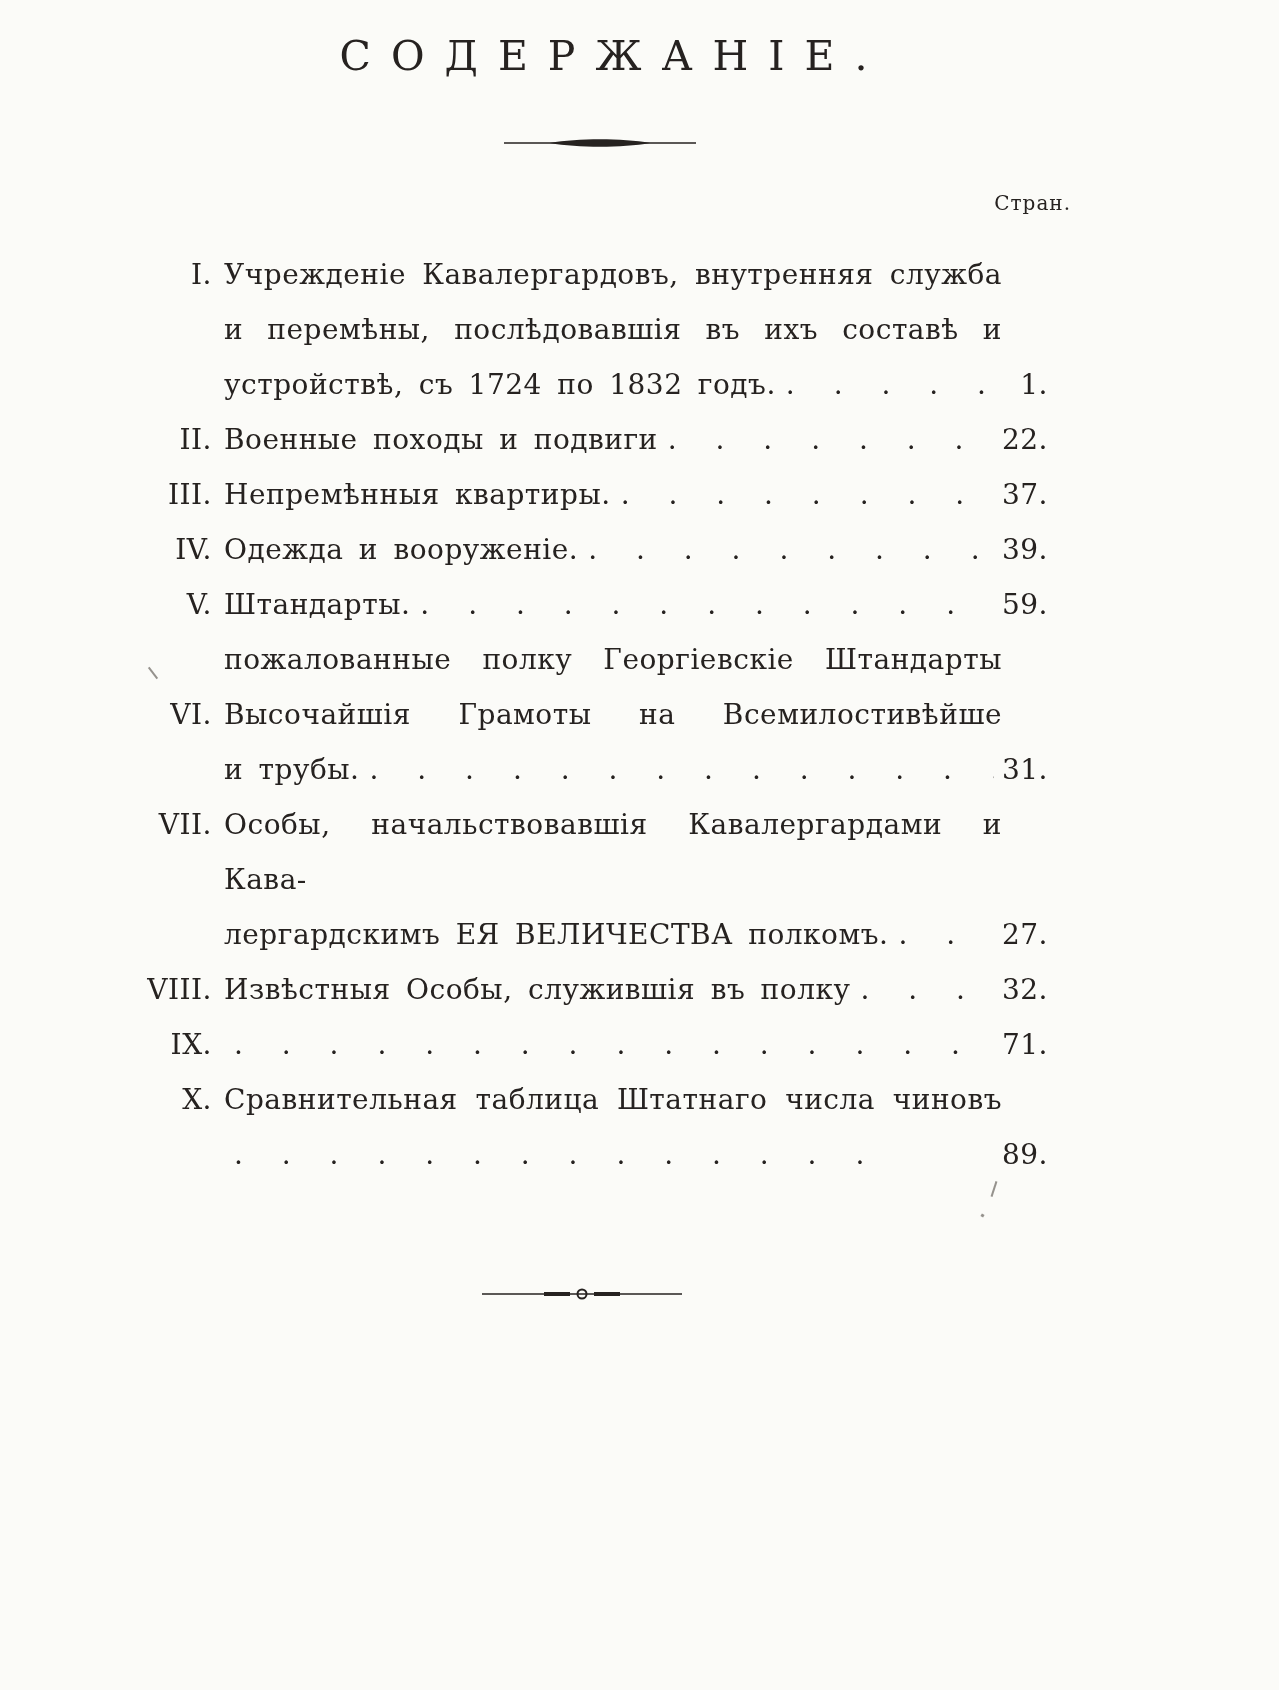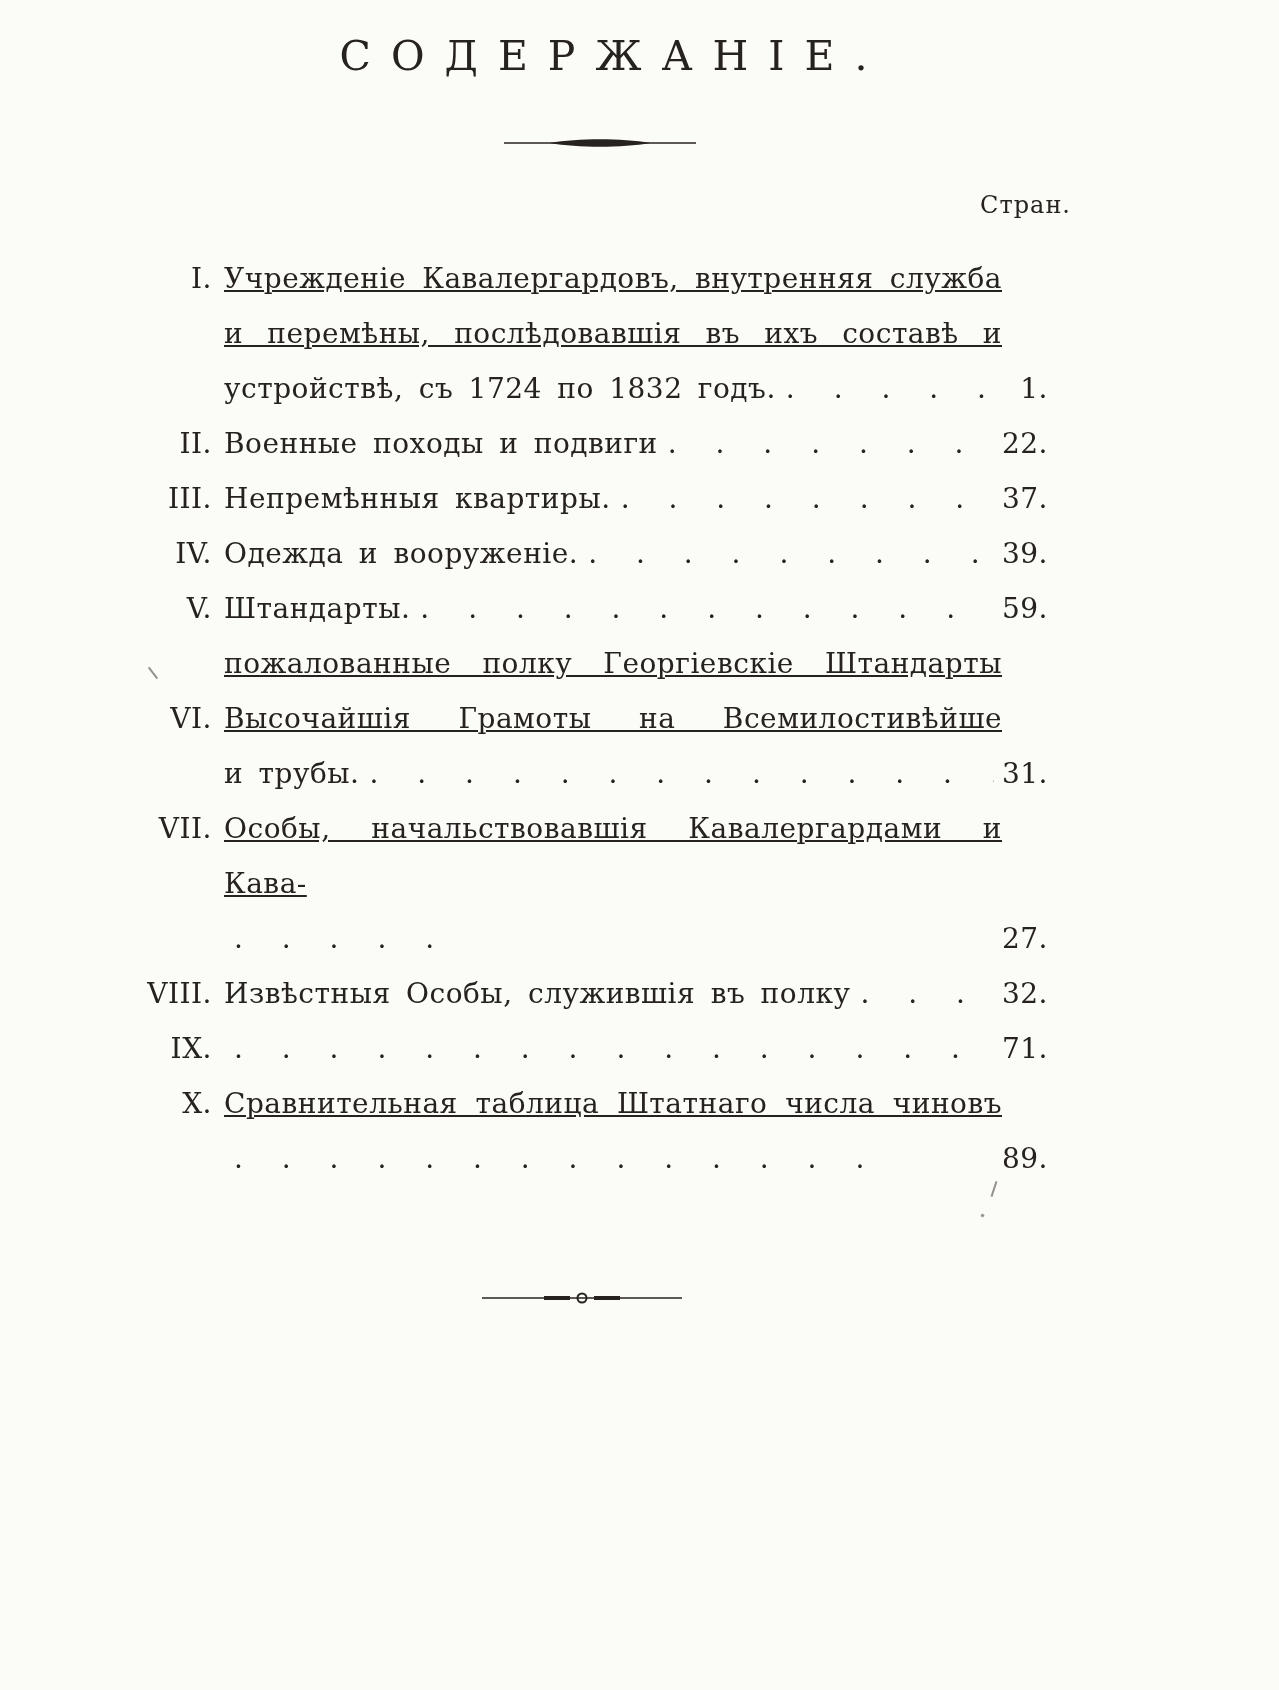--- a/index.html
+++ b/index.html
@@ -30,21 +30,21 @@
     transform: translateX(-40px);
   }
   .divider-wrap.bottom {
     margin-top: 104px;
     transform: translateX(-58px);
   }
   .col-header {
     margin-top: 38px;
     text-align: right;
     padding-right: 208px;
-    font-size: 24px;
+    font-size: 20px;
     letter-spacing: 1px;
   }
   .toc {
     margin-top: 32px;
     padding-left: 128px;
     width: 920px;
     font-size: 28px;
     letter-spacing: 0.5px;
   }
   .line {
@@ -59,21 +59,20 @@
     padding-right: 12px;
     text-align: right;
   }
   .txt-just {
     flex: none;
     width: 778px;
     white-space: normal;
     text-align: justify;
     text-align-last: justify;
     word-spacing: 4px;
-    text-decoration: underline;
   }
   .txt {
     flex: none;
     word-spacing: 6px;
     text-align: center;
   }
   .leader {
     flex: 1 1 auto;
     overflow: hidden;
     white-space: nowrap;
@@ -173,20 +172,21 @@
         <span class="pg">31.</span>
       </div>
     </div>
     <div class="entry">
       <div class="line">
         <span class="num">VII.</span>
         <span class="txt-just">Особы, начальствовавшія Кавалергардами и Кава-</span>
       </div>
       <div class="line">
         <span class="num"></span>
+        <span class="txt">лергардскимъ ЕЯ ВЕЛИЧЕСТВА полкомъ.</span>
         <span class="leader">. . . . .</span>
         <span class="pg">27.</span>
       </div>
     </div>
     <div class="entry">
       <div class="line">
         <span class="num">VIII.</span>
         <span class="txt">Извѣстныя Особы, служившія въ полку</span>
         <span class="leader">. . . . .</span>
         <span class="pg">32.</span>

